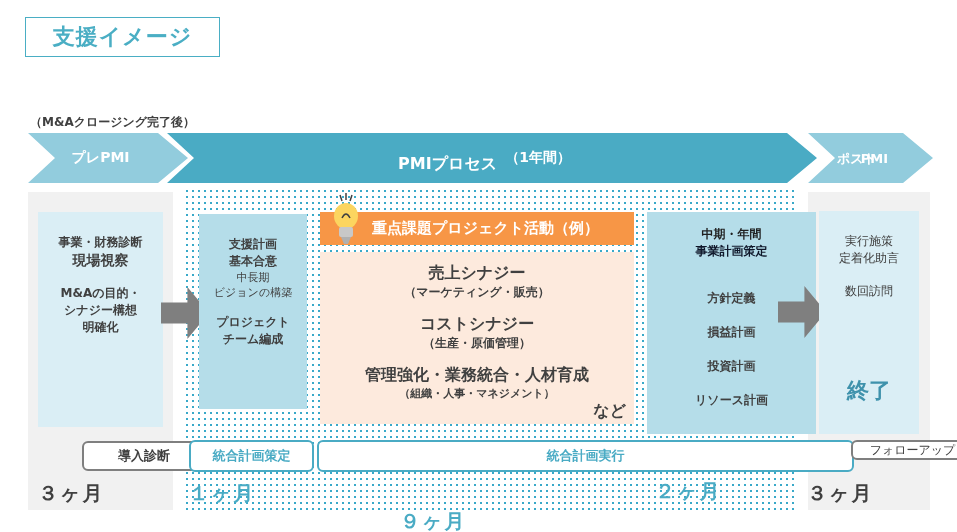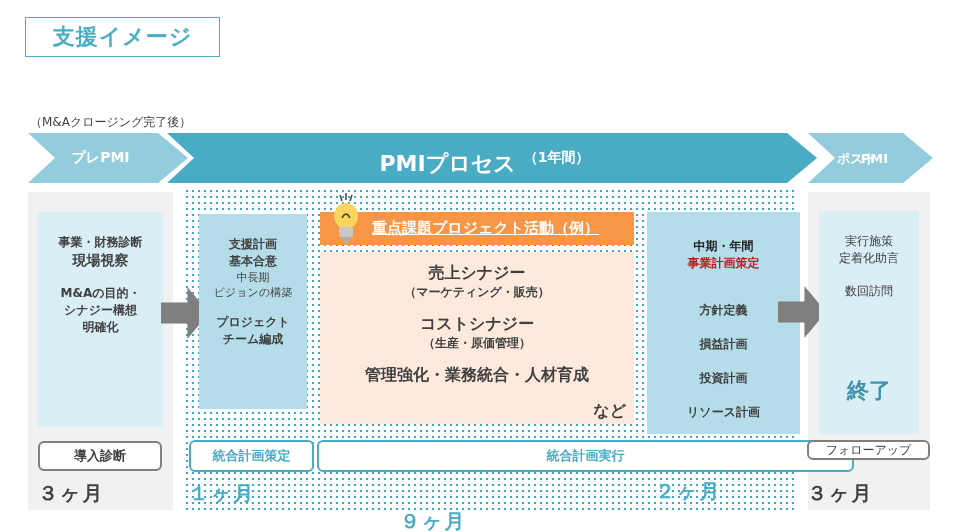--- a/index.html
+++ b/index.html
@@ -6,29 +6,29 @@
   html, body { width: 957px; height: 532px; background: #ffffff; overflow: hidden; }
   body { position: relative; font-family: "DejaVu Sans", "Liberation Sans", sans-serif; color: #404040; }
   .abs { position: absolute; }
 
   .title-box {
     left: 25px; top: 17px; width: 195px; height: 40px;
     border: 1px solid #4aaec4; color: #4aaec4;
     font-size: 22px; font-weight: bold; letter-spacing: 1px;
     display: flex; align-items: center; justify-content: center;
   }
-  .note { left: 30px; top: 114px; font-size: 12px; font-weight: normal; color: #404040; }
+  .note { left: 30px; top: 114px; font-size: 12px; font-weight: bold; color: #404040; }
 
   .chev { top: 133px; height: 50px; color: #fff; font-weight: bold; display: flex; align-items: center; justify-content: center; }
   .chev-pre { left: 28px; width: 165px; background: #92ccdd;
     clip-path: polygon(0 0, 130px 0, 160px 50%, 130px 100%, 0 100%, 27px 50%); }
   .chev-pre span { font-size: 14px; margin-right: 20px; }
   .chev-main { left: 167px; width: 650px; background: #4aabc4;
     clip-path: polygon(0 0, 620px 0, 650px 50%, 620px 100%, 0 100%, 27px 50%); }
-  .chev-main .big { font-size: 22px; margin-left: -15px; margin-top: 12px; }
+  .chev-main .big { font-size: 16px; margin-left: -15px; margin-top: 12px; }
   .chev-main .small { font-size: 14px; margin-left: 8px; }
   .chev-post { left: 808px; width: 125px; background: #92ccdd; flex-direction: row;
     clip-path: polygon(0 0, 95px 0, 125px 50%, 95px 100%, 0 100%, 27px 50%); }
   .chev-post span { font-size: 13px; line-height: 21px; margin-left: -16px; }
 
   .gray-panel { background: #f1f1f1; }
   .dotted {
     background-image: radial-gradient(circle, #39a9c9 0.8px, transparent 1.1px);
     background-size: 6px 6px;
   }
@@ -36,24 +36,24 @@
   .bluebox { background: #b5dde9; }
   .peachbox { background: #fdeadd; }
 
   .col-text { display: flex; flex-direction: column; align-items: center; text-align: center; color: #404040; font-weight: bold; }
   .t13 { font-size: 12px; line-height: 17px; }
   .t15 { font-size: 14px; line-height: 19px; }
   .t11n { font-size: 11px; line-height: 15px; font-weight: normal; }
 
   .arrow { background: #7f7f7f; clip-path: polygon(0 30%, 55% 30%, 55% 0, 100% 50%, 55% 100%, 55% 70%, 0 70%); }
 
-  .orange-bar { background: #f79646; color: #fff; font-size: 15px; font-weight: bold; display: flex; align-items: center; padding-left: 52px; text-decoration: underline; }
+  .orange-bar { background: #f79646; color: #fff; font-size: 15px; font-weight: bold; display: flex; align-items: center; padding-left: 52px; }
 
   .pill { border-radius: 6px; background: #fff; display: flex; align-items: center; justify-content: center; font-size: 13px; font-weight: bold; }
-  .pill-gray { border: 2px solid #7f7f7f; color: #404040; }
+  .pill-gray { border: 2px solid #7f7f7f; color: #404040; margin-left: 44px; }
   .pill-blue { border: 2px solid #4aabc4; color: #4aabc4; }
 
   .dur { font-size: 20px; font-weight: bold; letter-spacing: 2px; }
   .dur-gray { color: #404040; }
   .dur-blue { color: #4aabc4; }
 </style>
 </head>
 <body>
 
 <div class="abs title-box">支援イメージ</div>
@@ -111,27 +111,28 @@
     <path d="M11 45 L21 45 L18 52 L14 52 Z" fill="#b0b0b0"></path>
   </svg>
 </div>
 <div class="abs peachbox" style="left:320px; top:252px; width:314px; height:172px;">
   <div class="col-text" style="padding-top:10px;">
     <span style="font-size:16px; line-height:22px;">売上シナジー</span>
     <span class="t13" style="font-weight:bold;">（マーケティング・販売）</span>
     <span style="font-size:16px; line-height:22px; margin-top:12px;">コストシナジー</span>
     <span class="t13" style="font-weight:bold;">（生産・原価管理）</span>
     <span style="font-size:16px; line-height:22px; margin-top:12px;">管理強化・業務統合・人材育成</span>
+    <span class="t11n" style="font-weight:bold;">（組織・人事・マネジメント）</span>
   </div>
   <span class="abs" style="right:8px; bottom:2px; font-size:16px; font-weight:bold;">など</span>
 </div>
 
-<div class="abs bluebox col-text" style="left:647px; top:212px; width:153px; height:222px; padding-top:26px;">
+<div class="abs bluebox col-text" style="left:647px; top:212px; width:169px; height:222px; padding-top:14px;">
   <span class="t13" style="color:#1f1f1f;">中期・年間</span>
-  <span class="t13" style="color:#b91c1c;">事業計画策定</span>
+  <span class="t13" style="color:#0f172a;">事業計画策定</span>
   <span class="t13" style="margin-top:30px;">方針定義</span>
   <span class="t13" style="margin-top:17px;">損益計画</span>
   <span class="t13" style="margin-top:17px;">投資計画</span>
   <span class="t13" style="margin-top:17px;">リソース計画</span>
 </div>
 <div class="abs arrow" style="left:778px; top:286px; width:48px; height:52px;"></div>
 
 <div class="abs pill pill-blue" style="left:317px; top:440px; width:537px; height:32px;">
   <span>統合計画実行</span>
 </div>

